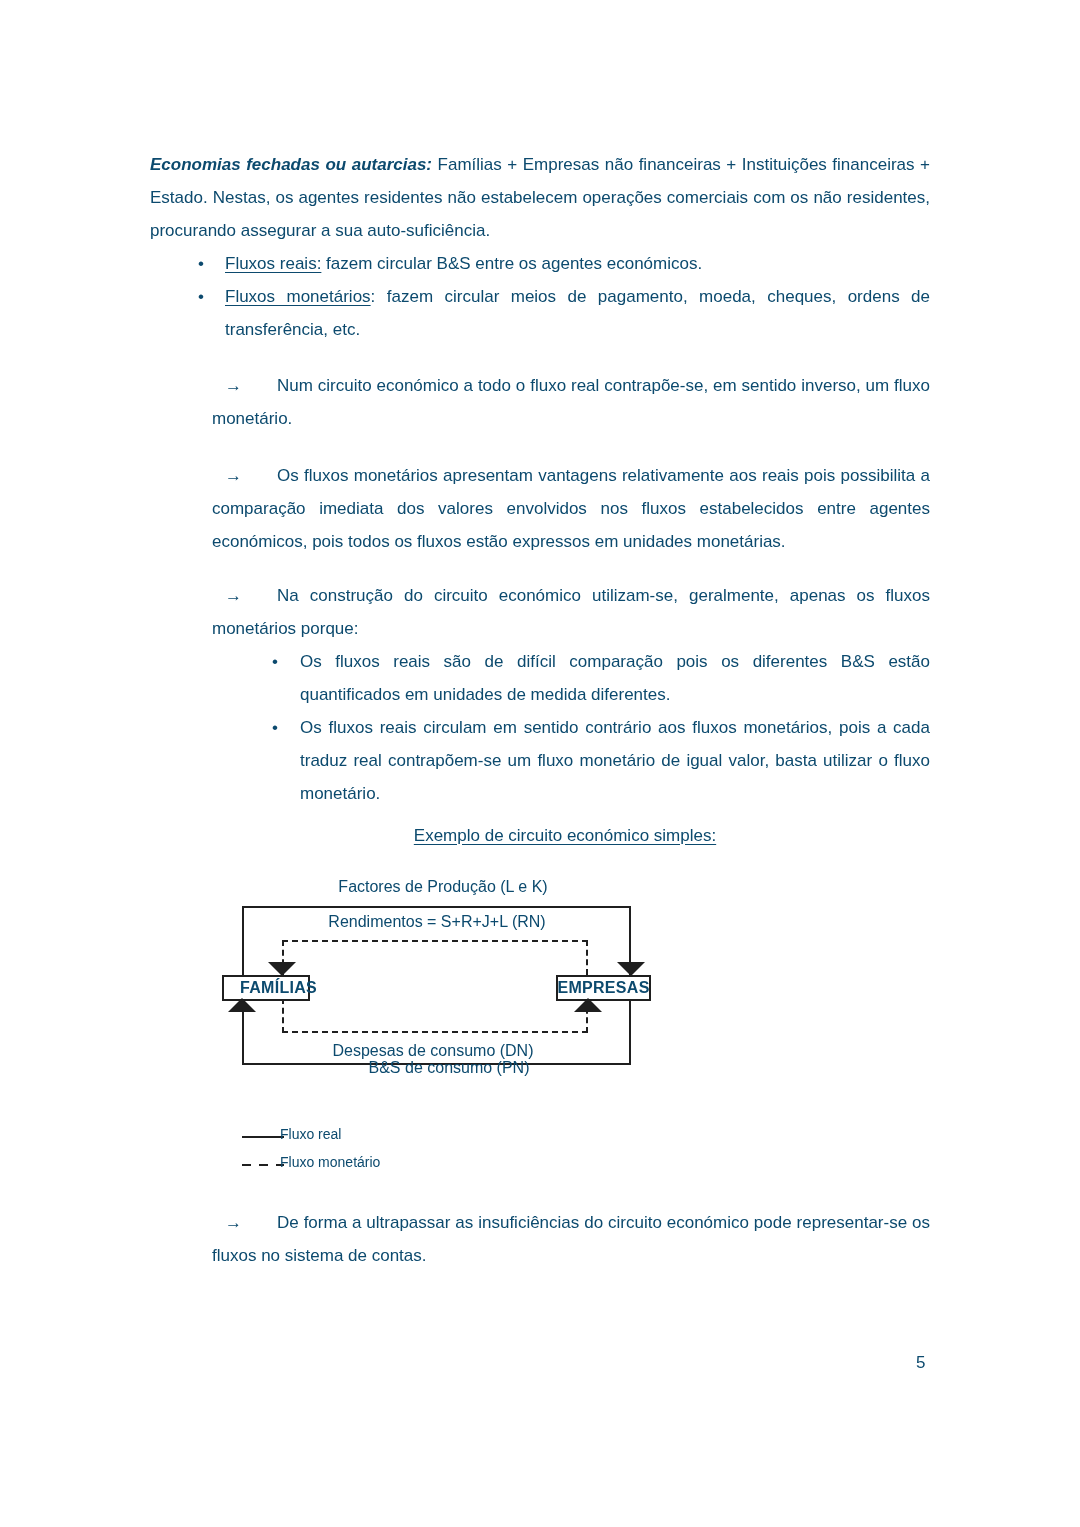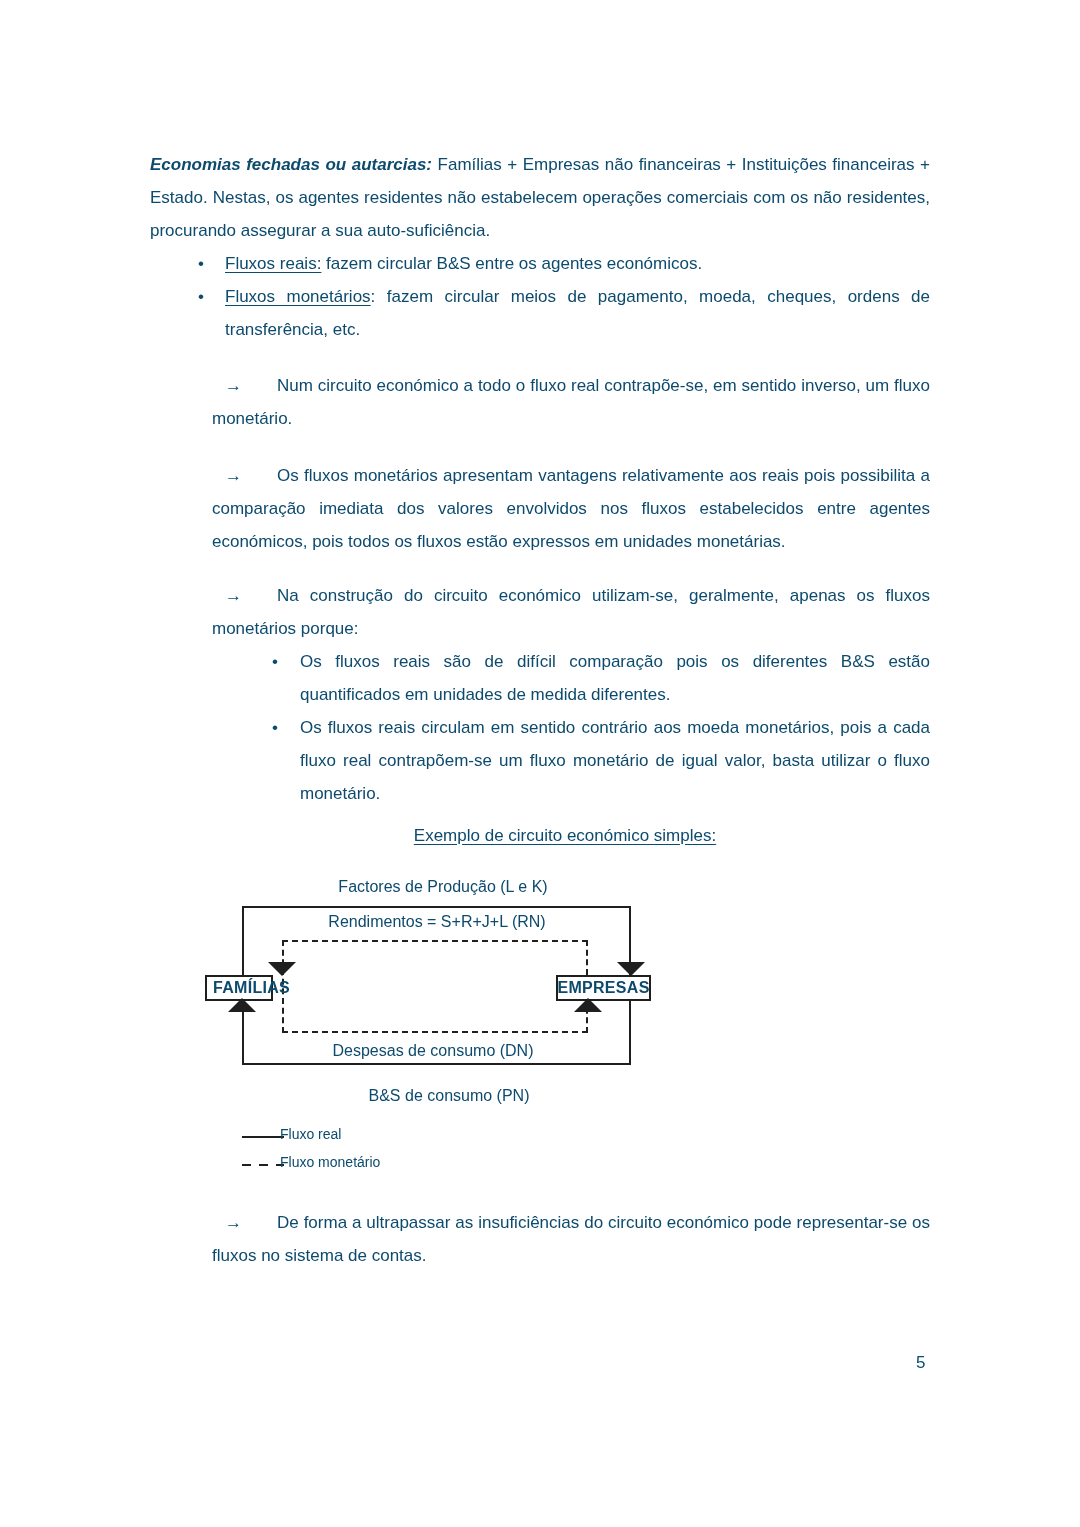--- a/index.html
+++ b/index.html
@@ -40,29 +40,29 @@
   .sub-text{flex:1;text-align:justify;}
 
   .example-heading{margin-top:9px;margin-left:50px;text-align:center;}
 
   
   .diagram{position:relative;height:320px;margin-top:21px;font-size:16px;line-height:22px;}
   .dg-label{position:absolute;white-space:nowrap;transform:translateX(-50%);}
   .dg-top-label{top:3px;left:293px;}
   .dg-income{top:38px;left:287px;}
   .dg-expenses{top:167px;left:283px;}
-  .dg-bottom-label{top:212px;left:280px;padding-left:38px;}
+  .dg-bottom-label{top:184px;left:280px;padding-left:38px;}
   .dg-outer{position:absolute;left:92px;top:33px;width:389px;height:159px;
     border:2px solid #1f1f1f;box-sizing:border-box;}
   .dg-inner{position:absolute;left:132px;top:67px;width:306px;height:93px;
     border:2px dashed #1f1f1f;box-sizing:border-box;}
   .dg-box{position:absolute;top:102px;height:26px;background:#ffffff;
     border:2px solid #1f1f1f;box-sizing:border-box;font-weight:700;font-size:16px;
     display:flex;align-items:center;justify-content:center;letter-spacing:0.3px;}
-  .dg-box.families{left:55px;width:68px;padding-left:25px;}
+  .dg-box.families{left:72px;width:88px;padding-left:25px;}
   .dg-box.companies{left:406px;width:95px;text-align:right;}
   .tri{position:absolute;width:0;height:0;}
   .tri.down{border-left:14px solid transparent;border-right:14px solid transparent;border-top:14px solid #1f1f1f;}
   .tri.up{border-left:14px solid transparent;border-right:14px solid transparent;border-bottom:14px solid #1f1f1f;}
   .tri.d-left{left:118px;top:89px;}
   .tri.d-right{left:467px;top:89px;}
   .tri.u-left{left:78px;top:125px;}
   .tri.u-right{left:424px;top:125px;}
 
   
@@ -100,21 +100,21 @@
 
     <p class="arrow-para a3"><span class="arrow-glyph">→</span><span>Na construção do circuito económico utilizam-se, geralmente, apenas os fluxos monetários porque:</span></p>
 
     <div class="sub-row">
       <span class="sub-marker">•</span>
       <div class="sub-text">Os fluxos reais são de difícil comparação pois os diferentes B&amp;S estão quantificados em unidades de medida diferentes.</div>
     </div>
 
     <div class="sub-row">
       <span class="sub-marker">•</span>
-      <div class="sub-text">Os fluxos reais circulam em sentido contrário aos moeda monetários, pois a cada fluxo real contrapõem-se um fluxo monetário de igual valor, basta utilizar o fluxo monetário.</div>
+      <div class="sub-text">Os fluxos reais circulam em sentido contrário aos fluxos monetários, pois a cada traduz real contrapõem-se um fluxo monetário de igual valor, basta utilizar o fluxo monetário.</div>
     </div>
 
     <p class="example-heading"><span class="u">Exemplo de circuito económico simples:</span></p>
 
     <div class="diagram">
       <div class="dg-label dg-top-label">Factores de Produção (L e K)</div>
       <div class="dg-outer"></div>
       <div class="dg-label dg-income">Rendimentos = S+R+J+L (RN)</div>
       <div class="dg-inner"></div>
 

